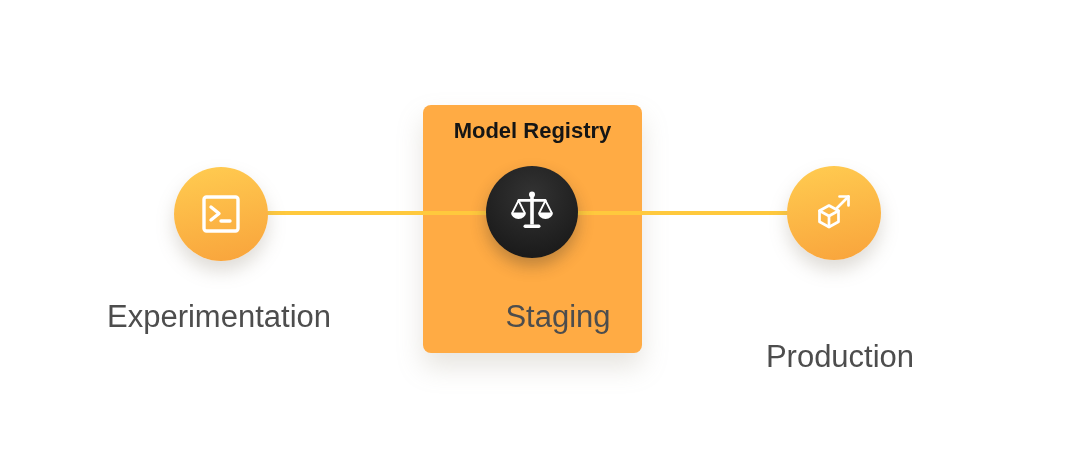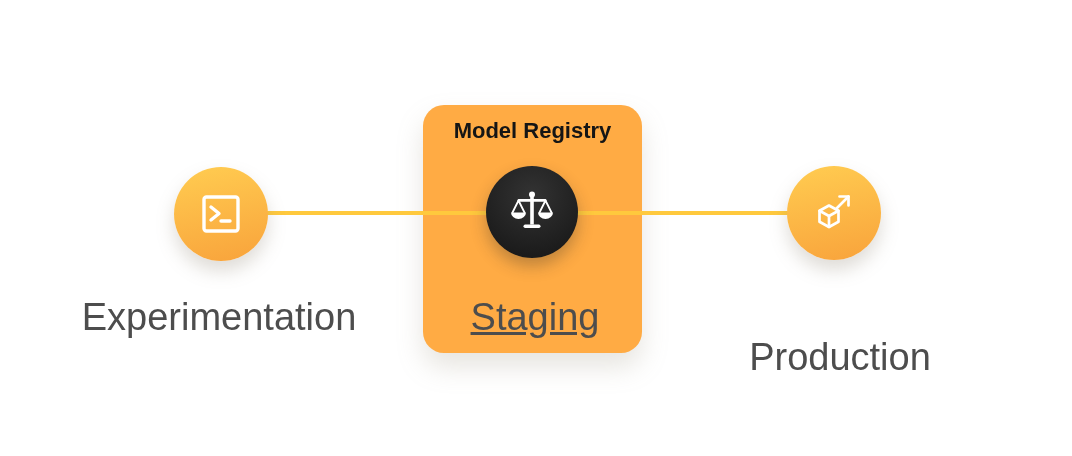--- a/index.html
+++ b/index.html
@@ -23,21 +23,21 @@
     z-index: 2;
   }
 
   
   .registry-card {
     position: absolute;
     left: 423px;
     top: 105px;
     width: 219px;
     height: 248px;
-    border-radius: 21px;
+    border-radius: 8px;
     background: var(--registry-card, #FFAB44);
     box-shadow: 0 14px 26px rgba(160, 150, 130, 0.25);
     z-index: 1;
   }
   .registry-title {
     position: absolute;
     left: 0;
     top: 13px;
     width: 100%;
     text-align: center;
@@ -80,28 +80,28 @@
     align-items: center;
     justify-content: center;
     z-index: 3;
   }
 
   
   .label {
     position: absolute;
     top: 297px;
     transform: translateX(-50%);
-    font-size: 38px;
+    font-size: 31px;
     line-height: 40px;
     color: var(--stage-label-text, #4D4D4D);
     white-space: nowrap;
     z-index: 4;
   }
   .label-exp     { left: 219px; }
-  .label-staging { left: 535px; text-decoration: underline; }
+  .label-staging { left: 558px; }
   .label-prod    { left: 840px; margin-top: 40px; }
 
   .icon-svg { display: block; }
 </style>
 </head>
 <body>
 
 <div class="canvas">
 
   <div class="connector"></div>

